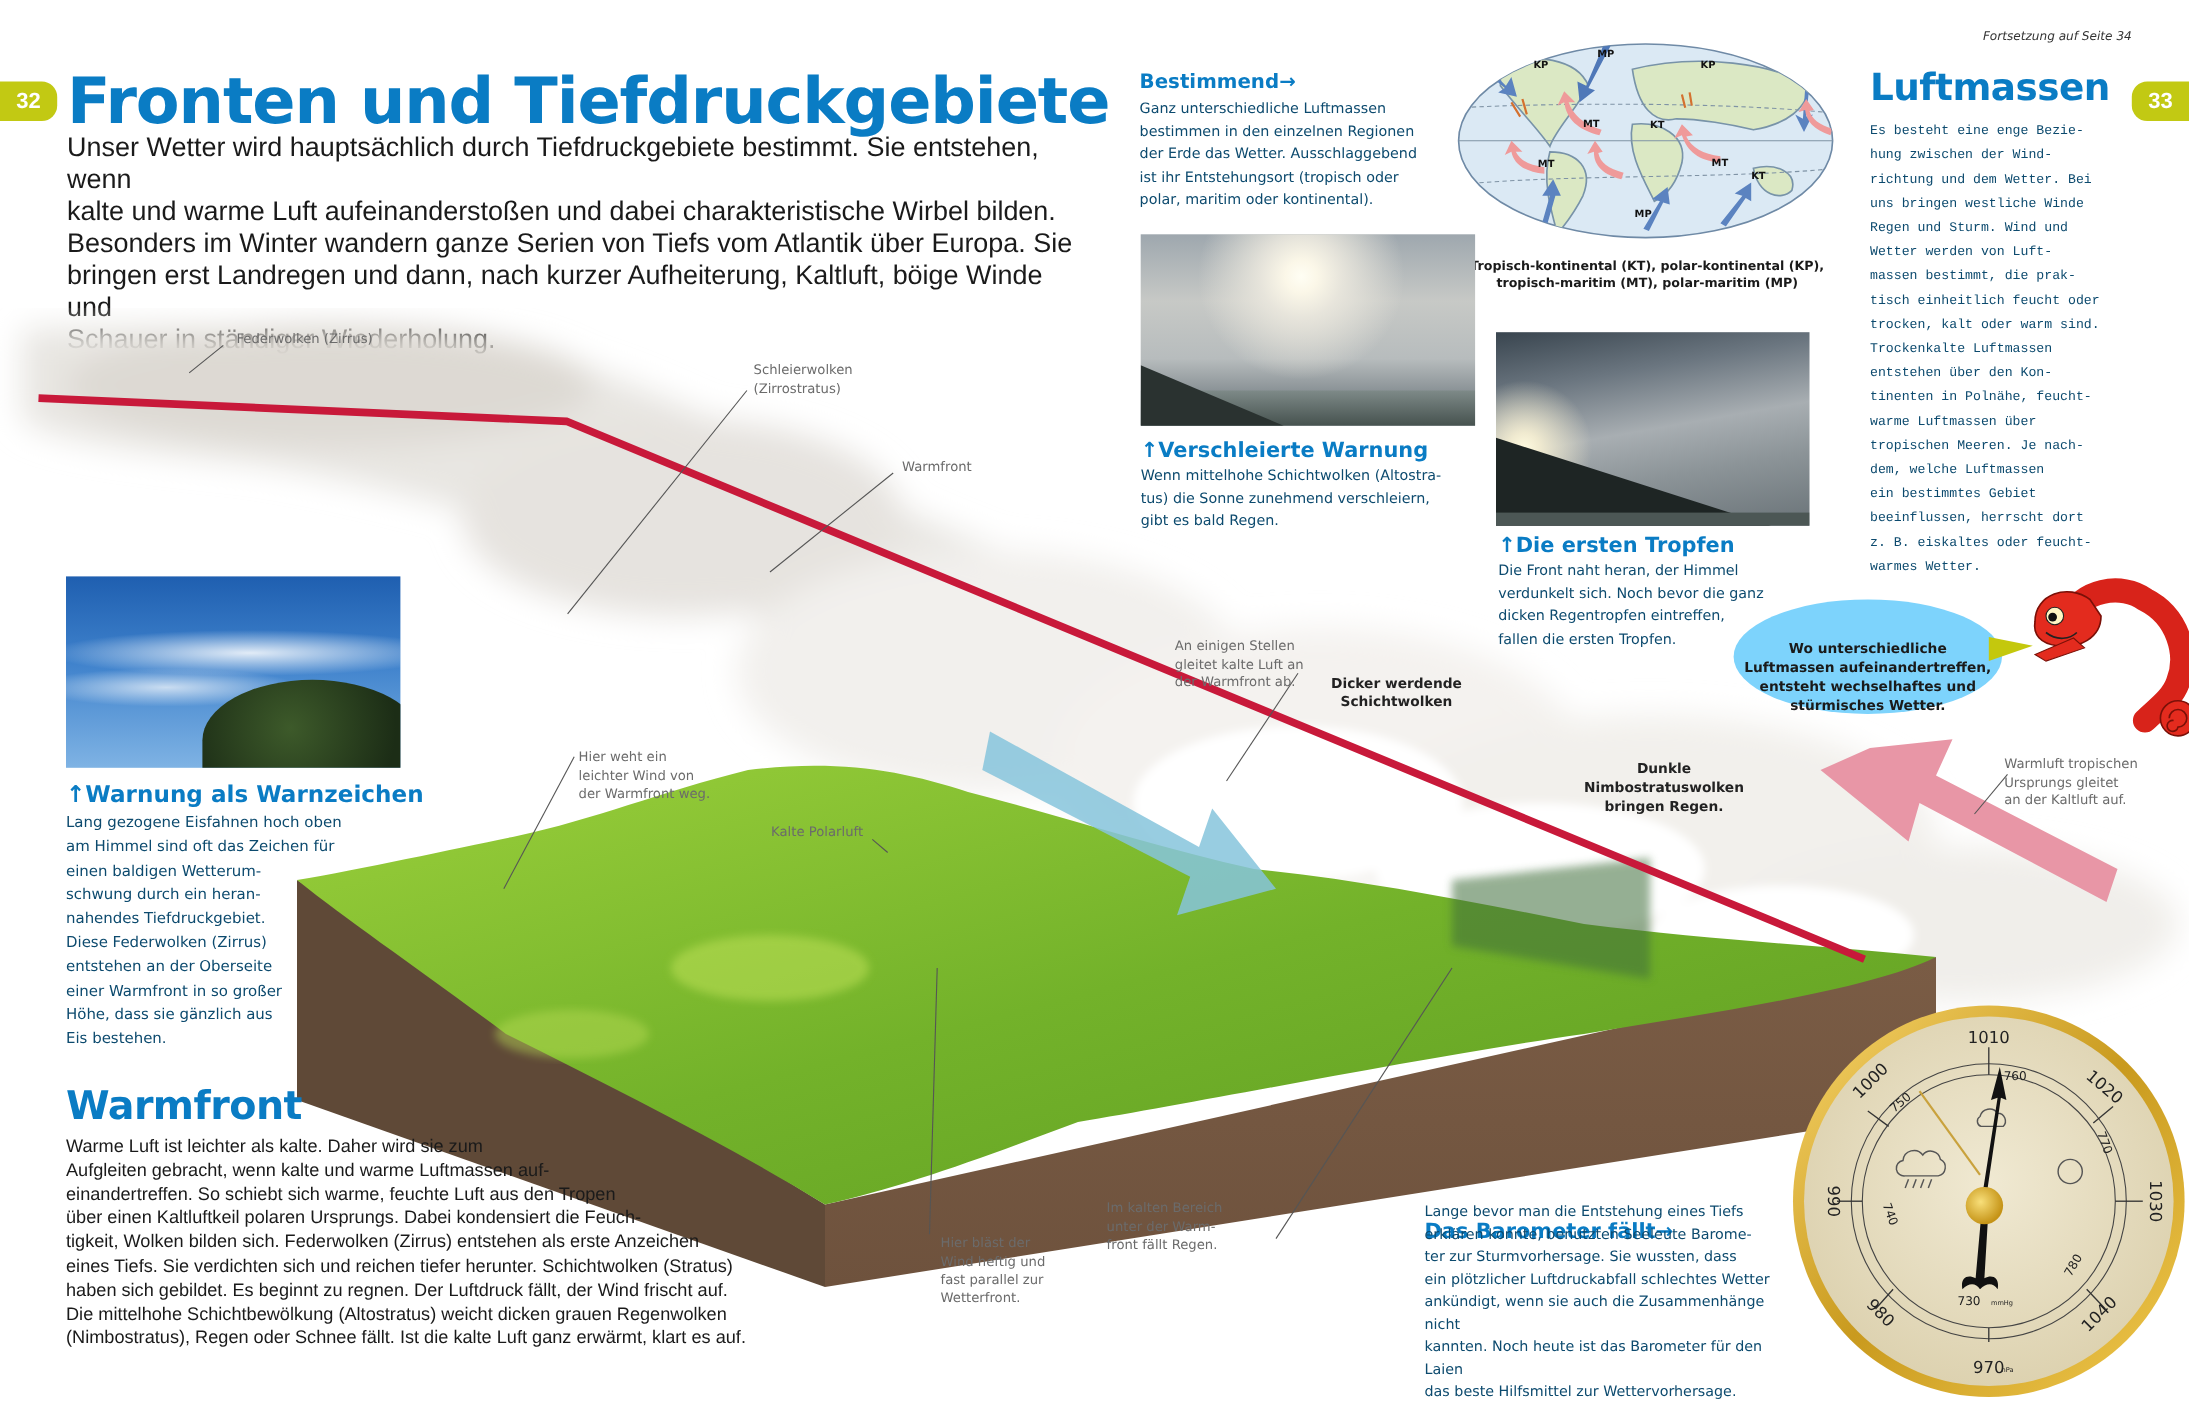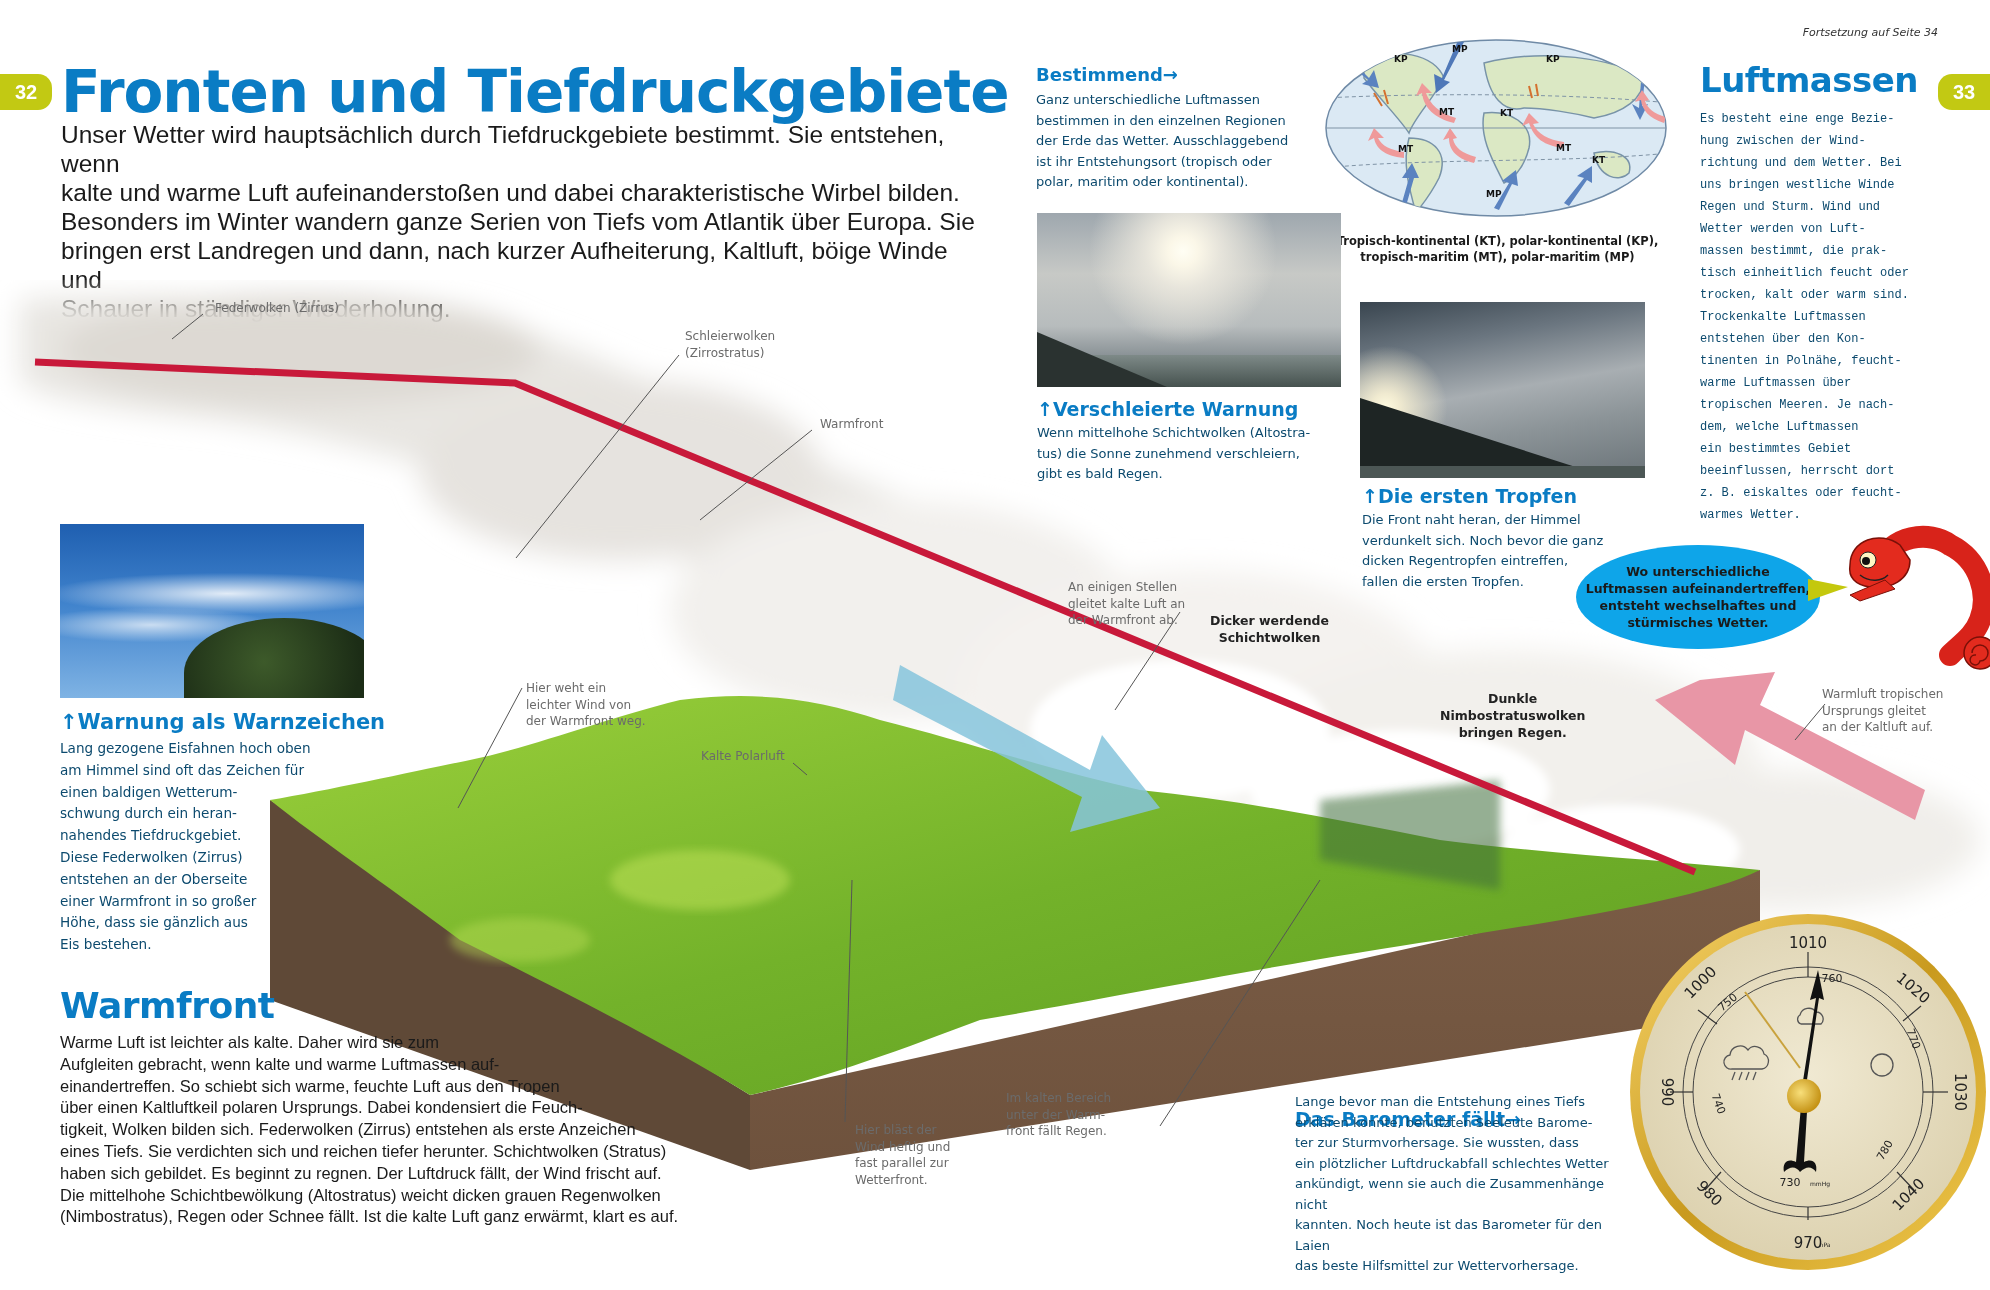--- a/index.html
+++ b/index.html
@@ -51,21 +51,21 @@
     border-radius: 50% 50% 0 0; background: radial-gradient(circle at 40% 40%, #3d5a2a, #1c2d16 70%); }
 
   
   .map { position: absolute; left: 1324px; top: 38px; width: 345px; height: 180px; }
 
   
   .diagram { position: absolute; left: 0; top: 280px; width: 1990px; height: 900px; pointer-events: none; }
 
   
   .bubble { position: absolute; left: 1576px; top: 545px; width: 244px; height: 104px;
-            background: #0ea5e9; border-radius: 50%; display: flex; align-items: center; justify-content: center; }
+            background: #7dd3fc; border-radius: 50%; display: flex; align-items: flex-end; justify-content: center; }
   .bubble::after { content: ""; position: absolute; right: -28px; top: 34px; width: 0; height: 0;
             border-left: 40px solid #c4c80d; border-top: 8px solid transparent; border-bottom: 14px solid transparent; }
   .bubble-text { font-family: "DejaVu Sans", sans-serif; font-weight: bold; font-size: 12.5px; line-height: 17px; text-align: center; color: #1a1a1a; white-space: pre-line; }
 
   .fortsetzung { right: 52px; top: 26px; font-family: "DejaVu Sans", sans-serif; font-style: italic; font-size: 11px; color: #333; }
 </style>
 </head>
 <body>
 
 <div class="badge left">32</div>

